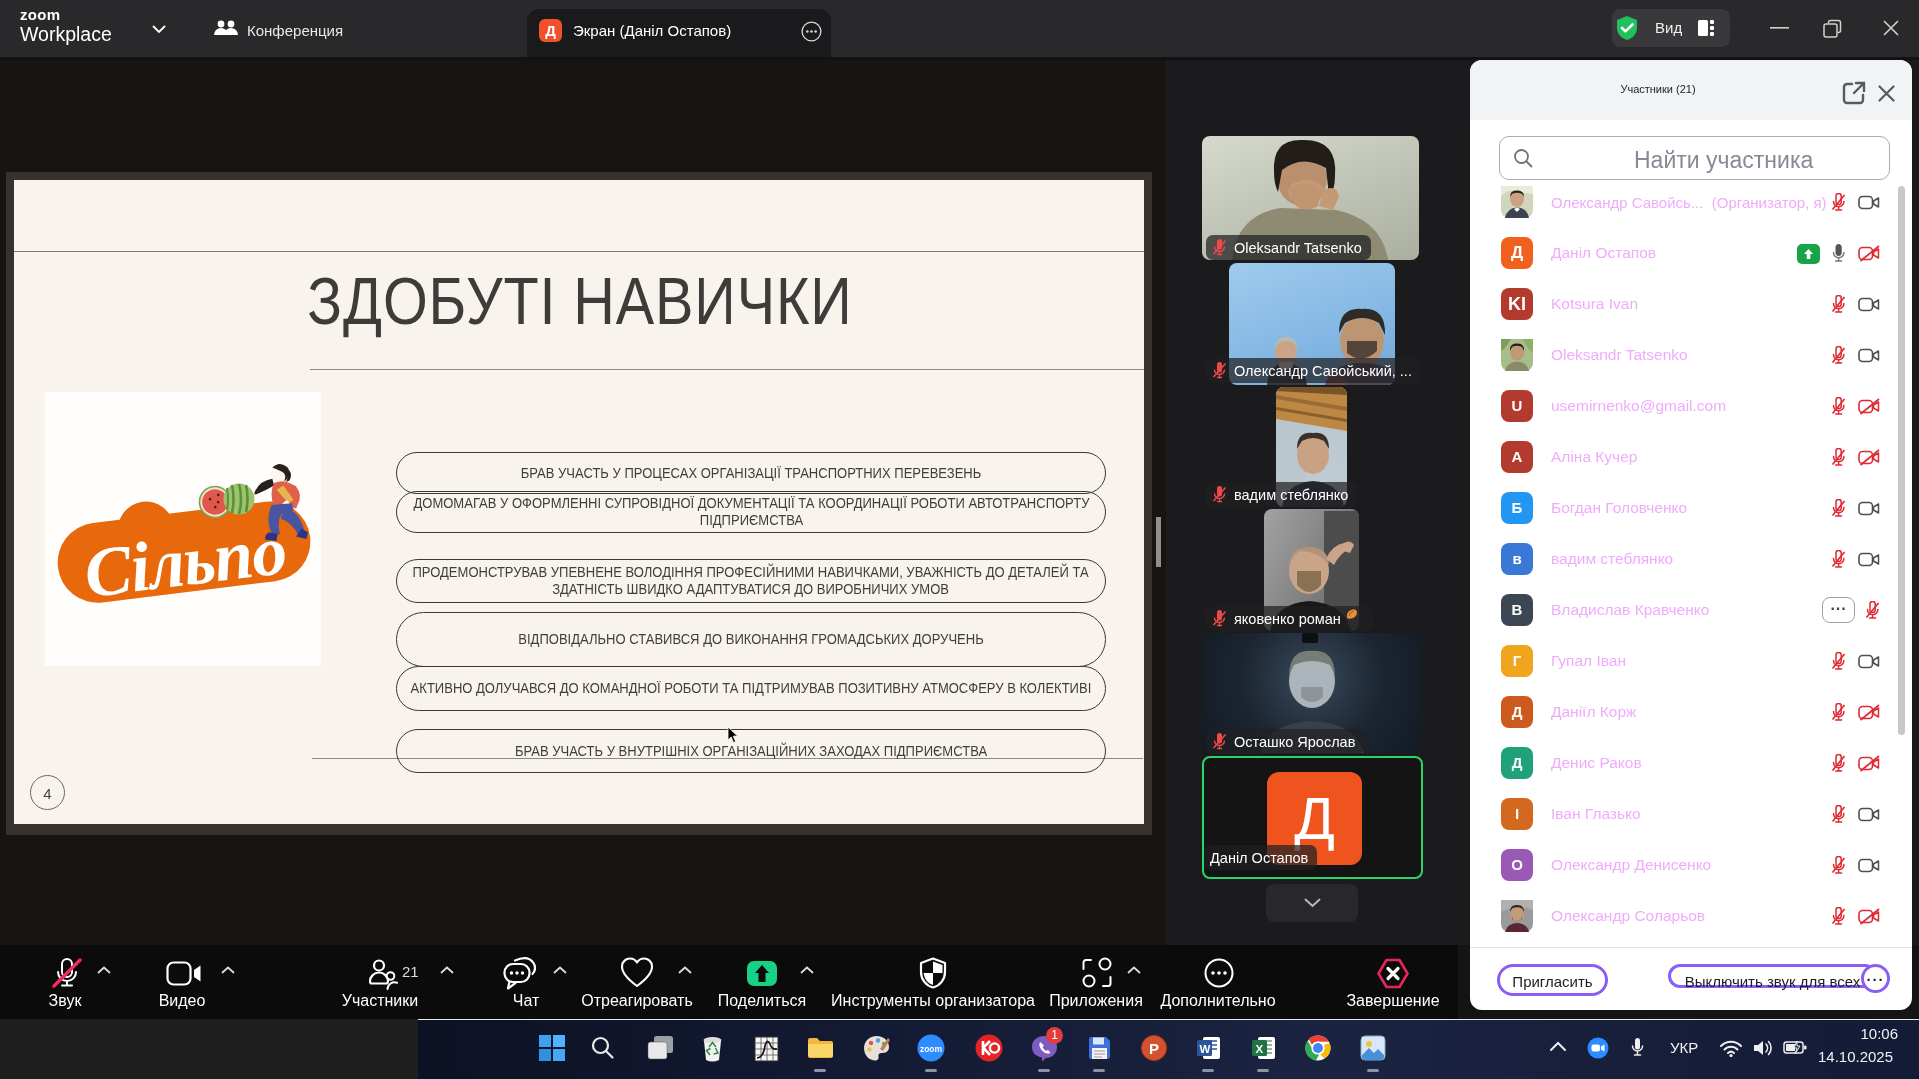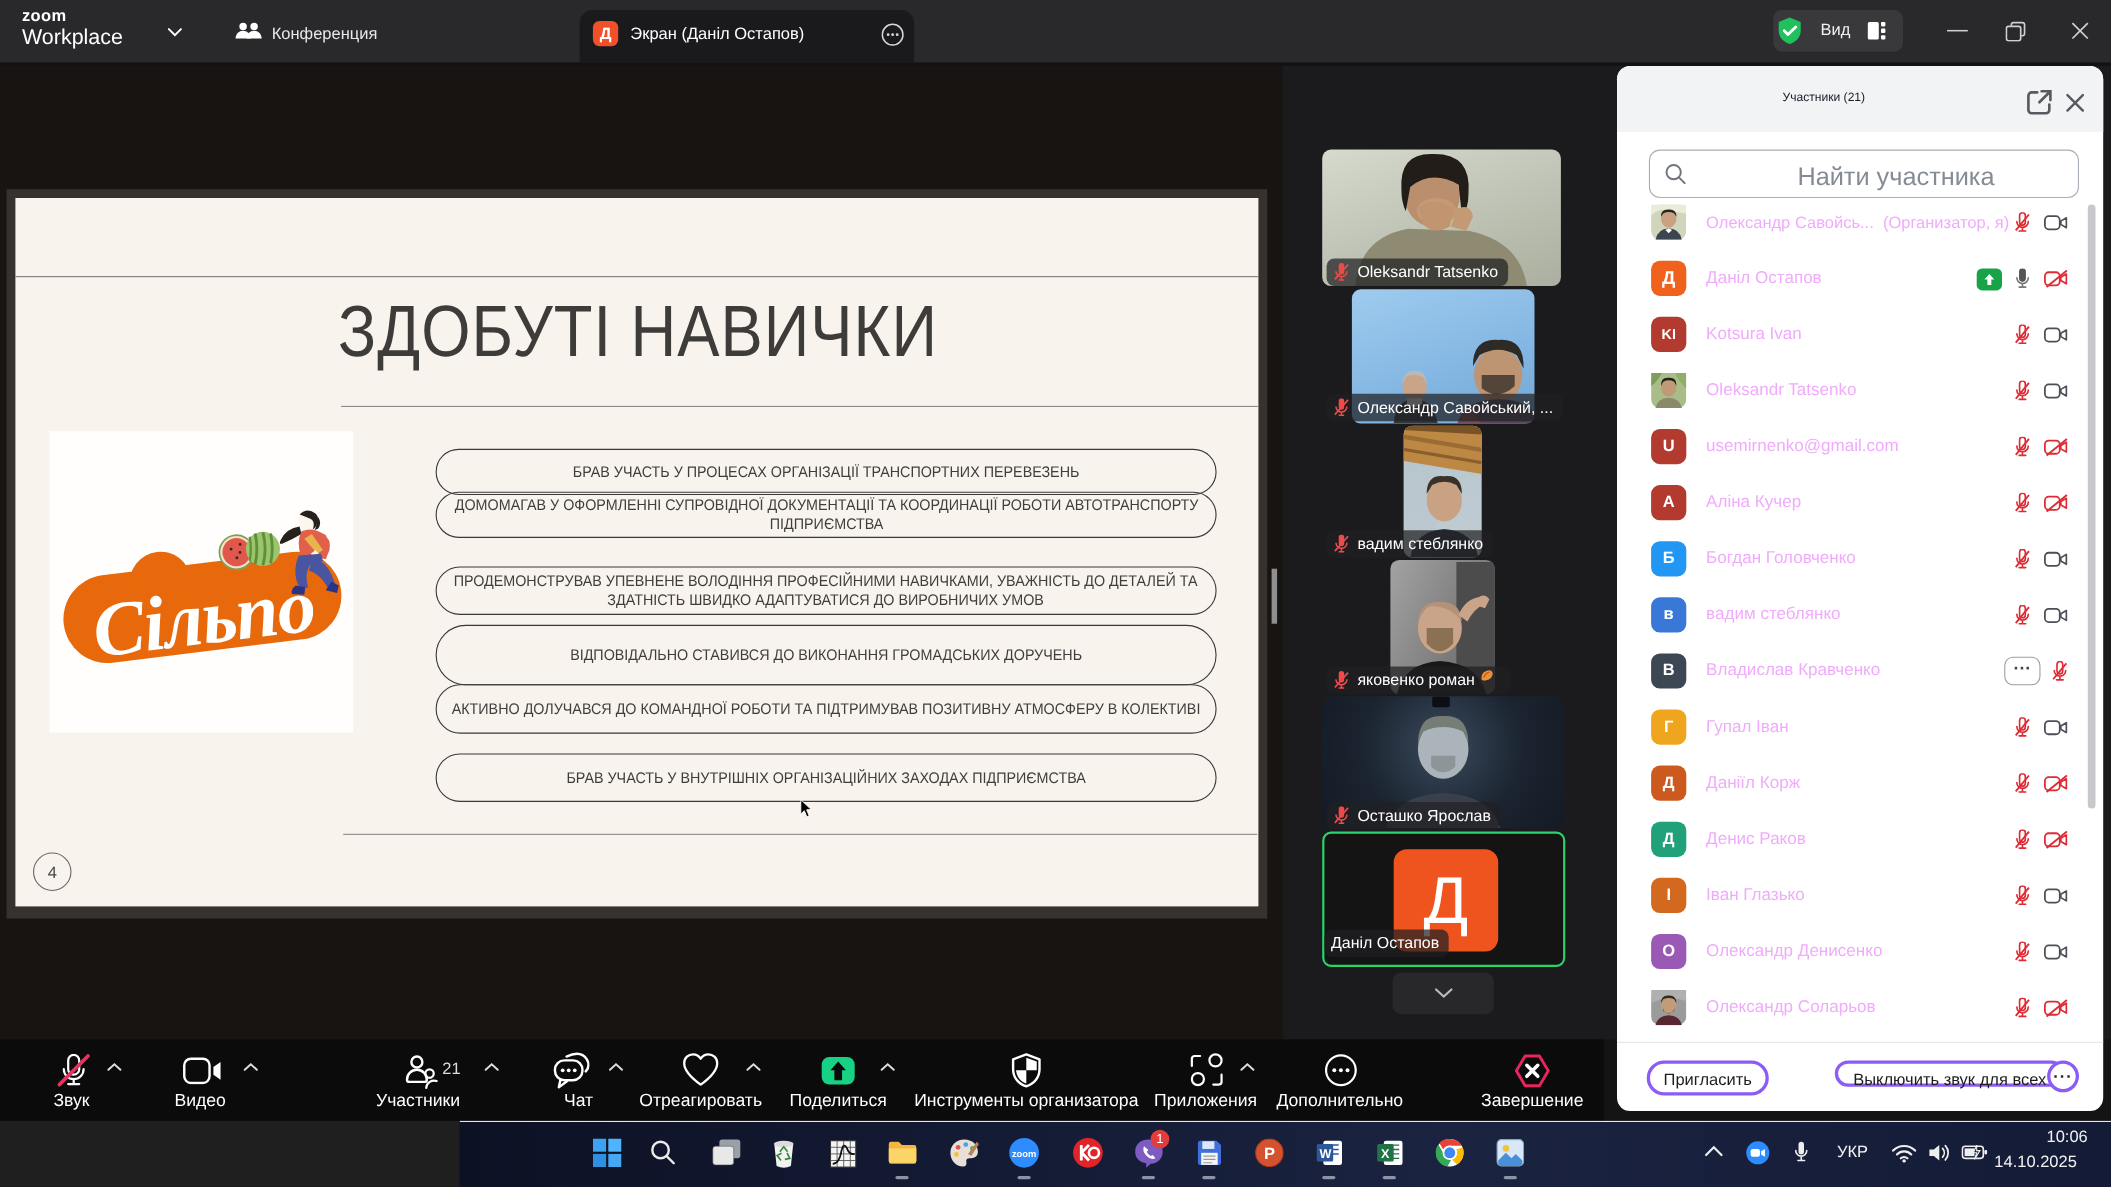--- a/index.html
+++ b/index.html
@@ -19,21 +19,21 @@
 
   
   #sharebg { left:0; top:57px; width:1166px; height:888px; background:#181412; }
   #slideframe { left:6px; top:172px; width:1146px; height:663px; background:#37322e; }
   #slide { left:14px; top:180px; width:1130px; height:644px; background:#f8f3ec; }
   .hr { position:absolute; height:1px; background:#7d7a77; }
   #title { left:0px; top:263px; width:1160px; text-align:center; color:#3d3c3b;
     font-size:66px; letter-spacing:1px; transform:scaleX(0.873); }
   .pill { position:absolute; left:396px; width:710px; border:1.5px solid #3a3938;
     border-radius:40px; color:#3f3e3d; display:flex; align-items:center; justify-content:center;
-    text-align:center; }
+    text-align:center;margin-top:44px; }
   .pilltext { font-size:14px; line-height:17px; transform:scaleX(0.93); width:110%;
     white-space:nowrap; }
   #pagenum { left:30px; top:775px; width:35px; height:35px; border:1px solid #6a6764;
     border-radius:50%; text-align:center; line-height:35px; font-size:15px; color:#474645; }
 
   
   #videocol { left:1166px; top:57px; width:753px; height:888px; background:#1b1b1e; }
   .tile { position:absolute; border-radius:8px; overflow:hidden; }
   .vlabel { position:absolute; background:rgba(32,32,34,.72); border-radius:7px; height:25px;
     display:flex; align-items:center; color:#fff; font-size:14.5px; padding:0 9px 0 6px; white-space:nowrap; }
@@ -415,21 +415,21 @@
   </svg>
 <svg class="abs" style="left:1830px;top:244px" width="17" height="19" viewBox="0 0 17 19">
     <path d="M6 3 a2.6 2.6 0 0 1 5.2 0 V9 a2.6 2.6 0 0 1 -5.2 0 Z" fill="#555" stroke="#555" stroke-width="1"></path>
     <path d="M3.5 8.5 a5.2 5.2 0 0 0 10.4 0 M8.6 13.8 V16.5 M5.6 17 h6" stroke="#777" stroke-width="1.5" fill="none" stroke-linecap="round"></path>
   </svg>
 <svg class="abs" style="left:1858px;top:245px" width="24" height="17" viewBox="0 0 24 17">
     <rect x="1" y="2.5" width="13.5" height="12" rx="3.5" stroke="#e02a33" stroke-width="1.6" fill="none"></rect>
     <path d="M15.5 7 L20.5 4 V13 L15.5 10 Z" stroke="#e02a33" stroke-width="1.5" fill="none" stroke-linejoin="round"></path>
     <path d="M2.5 16 L21 1" stroke="#e02a33" stroke-width="1.7"></path>
   </svg>
-<div class="abs pavatar" style="left:1501px;top:288px;background:#b23a2e;font-size:13px">KI</div>
+<div class="abs pavatar" style="left:1501px;top:288px;background:#b23a2e;font-size:18px">KI</div>
 <div class="abs pname" style="left:1551px;top:295px">Kotsura Ivan</div>
 <svg class="abs" style="left:1830px;top:295px" width="17" height="19" viewBox="0 0 17 19">
     <path d="M6 3 a2.6 2.6 0 0 1 5.2 0 V9 a2.6 2.6 0 0 1 -5.2 0 Z" fill="none" stroke="#e02a33" stroke-width="1.5"></path>
     <path d="M3.5 8.5 a5.2 5.2 0 0 0 10.4 0 M8.6 13.8 V16.5 M5.6 17 h6" stroke="#e02a33" stroke-width="1.5" fill="none" stroke-linecap="round"></path>
     <path d="M2.5 16.5 L14.5 2" stroke="#e02a33" stroke-width="1.7"></path>
   </svg>
 <svg class="abs" style="left:1858px;top:297px" width="22" height="15" viewBox="0 0 22 15">
     <rect x="1" y="1.5" width="13.5" height="12" rx="3.5" stroke="#4c4f57" stroke-width="1.6" fill="none"></rect>
     <path d="M15.5 6 L20.5 3 V12 L15.5 9 Z" stroke="#4c4f57" stroke-width="1.5" fill="none" stroke-linejoin="round"></path>
   </svg>
@@ -702,13 +702,13 @@
     <path d="M2 6 H6 L11 2 V16 L6 12 H2 Z" fill="#eee"></path>
     <path d="M14 5 a6 6 0 0 1 0 8 M16.5 2.5 a9.5 9.5 0 0 1 0 13" stroke="#eee" stroke-width="1.6" fill="none" stroke-linecap="round"></path>
   </svg>
 <svg class="abs" style="left:1783px;top:1040px" width="24" height="15" viewBox="0 0 24 15">
     <rect x="1" y="2" width="19" height="11" rx="2.5" stroke="#eee" stroke-width="1.5" fill="none"></rect>
     <rect x="21" y="5.5" width="2.5" height="4" rx="1" fill="#eee"></rect>
     <rect x="3" y="4" width="9" height="7" fill="#eee"></rect>
     <path d="M14 1 L11 8 h3 l-2 6 l5 -8 h-3 z" fill="#1f2733" stroke="#eee" stroke-width="1"></path>
   </svg>
 <div class="trayt" style="left:1843px;top:1025px;width:55px;text-align:right;font-size:15px">10:06</div>
-<div class="trayt" style="left:1813px;top:1048px;width:85px;text-align:left;font-size:15px">14.10.2025</div>
+<div class="trayt" style="left:1813px;top:1048px;width:85px;text-align:center;font-size:15px">14.10.2025</div>
 
 </body></html>

